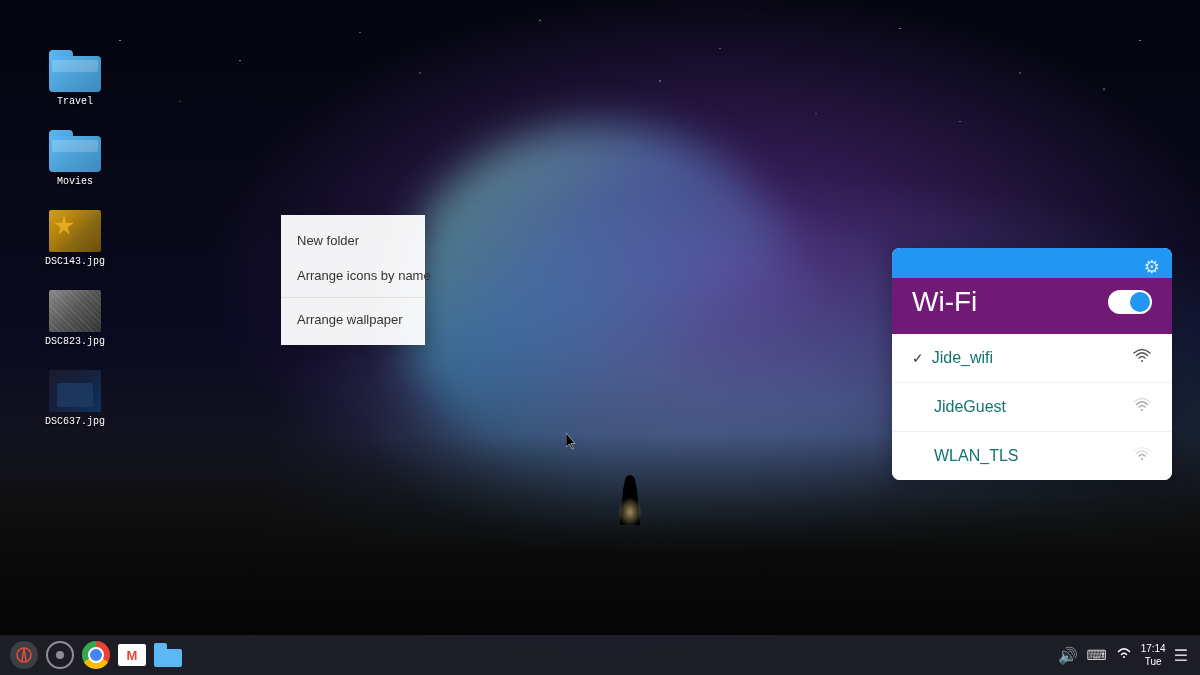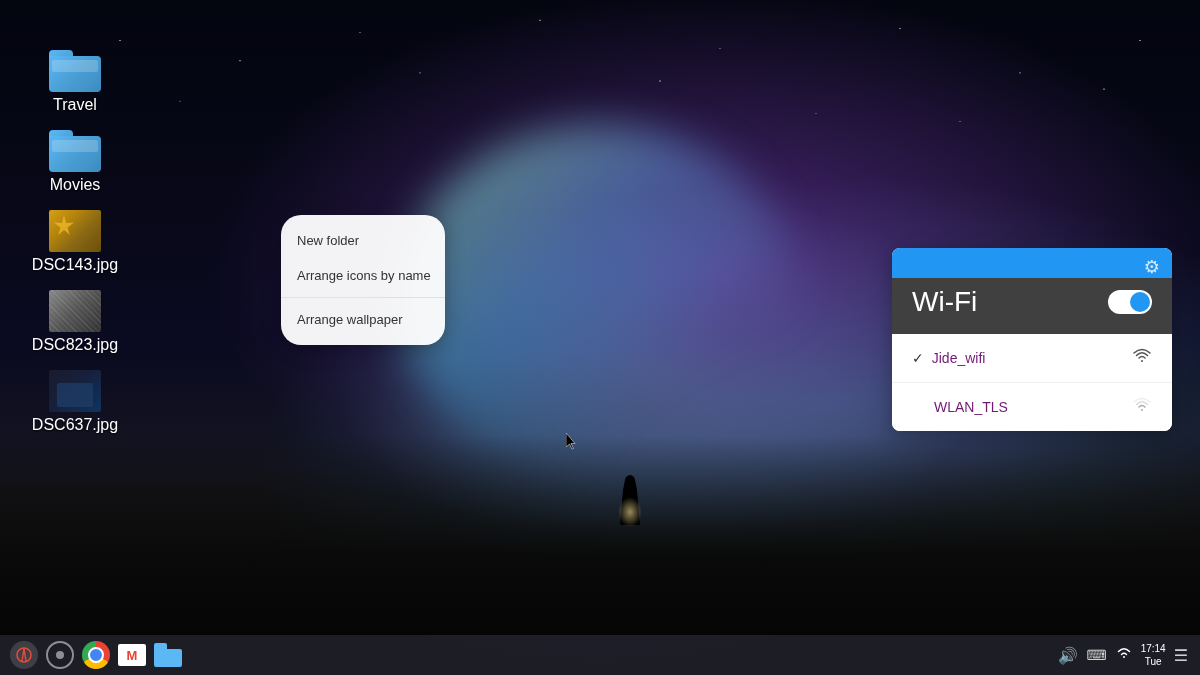--- a/index.html
+++ b/index.html
@@ -138,25 +138,26 @@
       top: 4px;
       left: 3px;
       width: 46px;
       height: 12px;
       background: rgba(255,255,255,0.2);
       border-radius: 2px;
     }
 
     .icon-label {
       color: white;
-      font-size: 16px;
+      font-size: 10px;
       text-align: center;
       margin-top: 4px;
       text-shadow: 0 1px 2px rgba(0,0,0,0.8);
       white-space: nowrap;
+      font-family: Liberation Mono, monospace;
     }
 
     
     .img-icon {
       width: 52px;
       height: 42px;
       border-radius: 2px;
       overflow: hidden;
     }
 
@@ -195,23 +196,23 @@
       width: 36px; height: 24px;
       background: rgba(30, 60, 100, 0.8);
       border-radius: 2px;
     }
 
     
     #context-menu {
       position: absolute;
       top: 215px;
       left: 281px;
-      width: 164px;
+      width: 144px;
       background: rgba(255, 255, 255, 0.95);
-      border-radius: 20px;
+      border-radius: 0;
       box-shadow: 0 4px 20px rgba(0,0,0,0.3);
       padding: 8px 0;
       z-index: 100;
     }
 
     .menu-item {
       padding: 10px 16px;
       font-size: 13px;
       color: #333;
       cursor: pointer;
@@ -255,21 +256,21 @@
       background: #2196F3;
     }
 
     .wifi-settings-icon {
       color: rgba(255,255,255,0.8);
       font-size: 18px;
       cursor: pointer;
     }
 
     #wifi-title-row {
-      background: #404040;
+      background: #701a75;
       display: flex;
       align-items: center;
       justify-content: space-between;
       padding: 8px 20px 16px;
     }
 
     #wifi-title {
       color: white;
       font-size: 28px;
       font-weight: 300;
@@ -306,22 +307,22 @@
       padding: 14px 20px;
       border-bottom: 1px solid #f0f0f0;
       cursor: pointer;
     }
 
     .wifi-network-item:last-child {
       border-bottom: none;
     }
 
     .wifi-network-name {
-      font-size: 14px;
-      color: #701a75;
+      font-size: 16px;
+      color: #0f766e;
     }
 
     .wifi-check {
       color: #333;
       font-size: 14px;
       margin-right: 8px;
     }
 
     .wifi-name-group {
       display: flex;
@@ -511,20 +512,33 @@
         <svg width="20" height="16" viewBox="0 0 20 16">
           <path d="M10 13 L10 13" stroke="#555" stroke-width="2" stroke-linecap="round"></path>
           <path d="M7 10 Q10 7 13 10" stroke="#555" stroke-width="1.5" fill="none" stroke-linecap="round"></path>
           <path d="M4.5 7.5 Q10 2 15.5 7.5" stroke="#555" stroke-width="1.5" fill="none" stroke-linecap="round"></path>
           <path d="M2 5 Q10 -2 18 5" stroke="#555" stroke-width="1.5" fill="none" stroke-linecap="round"></path>
         </svg>
       </span>
     </div>
     <div class="wifi-network-item">
       <div class="wifi-name-group">
+        <span class="wifi-network-name" style="margin-left:22px;">JideGuest</span>
+      </div>
+      <span class="wifi-signal">
+        <svg width="20" height="16" viewBox="0 0 20 16">
+          <path d="M10 13 L10 13" stroke="#aaa" stroke-width="2" stroke-linecap="round"></path>
+          <path d="M7 10 Q10 7 13 10" stroke="#aaa" stroke-width="1.5" fill="none" stroke-linecap="round"></path>
+          <path d="M4.5 7.5 Q10 2 15.5 7.5" stroke="#aaa" stroke-width="1.5" fill="none" stroke-linecap="round"></path>
+          <path d="M2 5 Q10 -2 18 5" stroke="#ddd" stroke-width="1.5" fill="none" stroke-linecap="round"></path>
+        </svg>
+      </span>
+    </div>
+    <div class="wifi-network-item">
+      <div class="wifi-name-group">
         <span class="wifi-network-name" style="margin-left:22px;">WLAN_TLS</span>
       </div>
       <span class="wifi-signal">
         <svg width="20" height="16" viewBox="0 0 20 16">
           <path d="M10 13 L10 13" stroke="#aaa" stroke-width="2" stroke-linecap="round"></path>
           <path d="M7 10 Q10 7 13 10" stroke="#aaa" stroke-width="1.5" fill="none" stroke-linecap="round"></path>
           <path d="M4.5 7.5 Q10 2 15.5 7.5" stroke="#ddd" stroke-width="1.5" fill="none" stroke-linecap="round"></path>
           <path d="M2 5 Q10 -2 18 5" stroke="#eee" stroke-width="1.5" fill="none" stroke-linecap="round"></path>
         </svg>
       </span>

